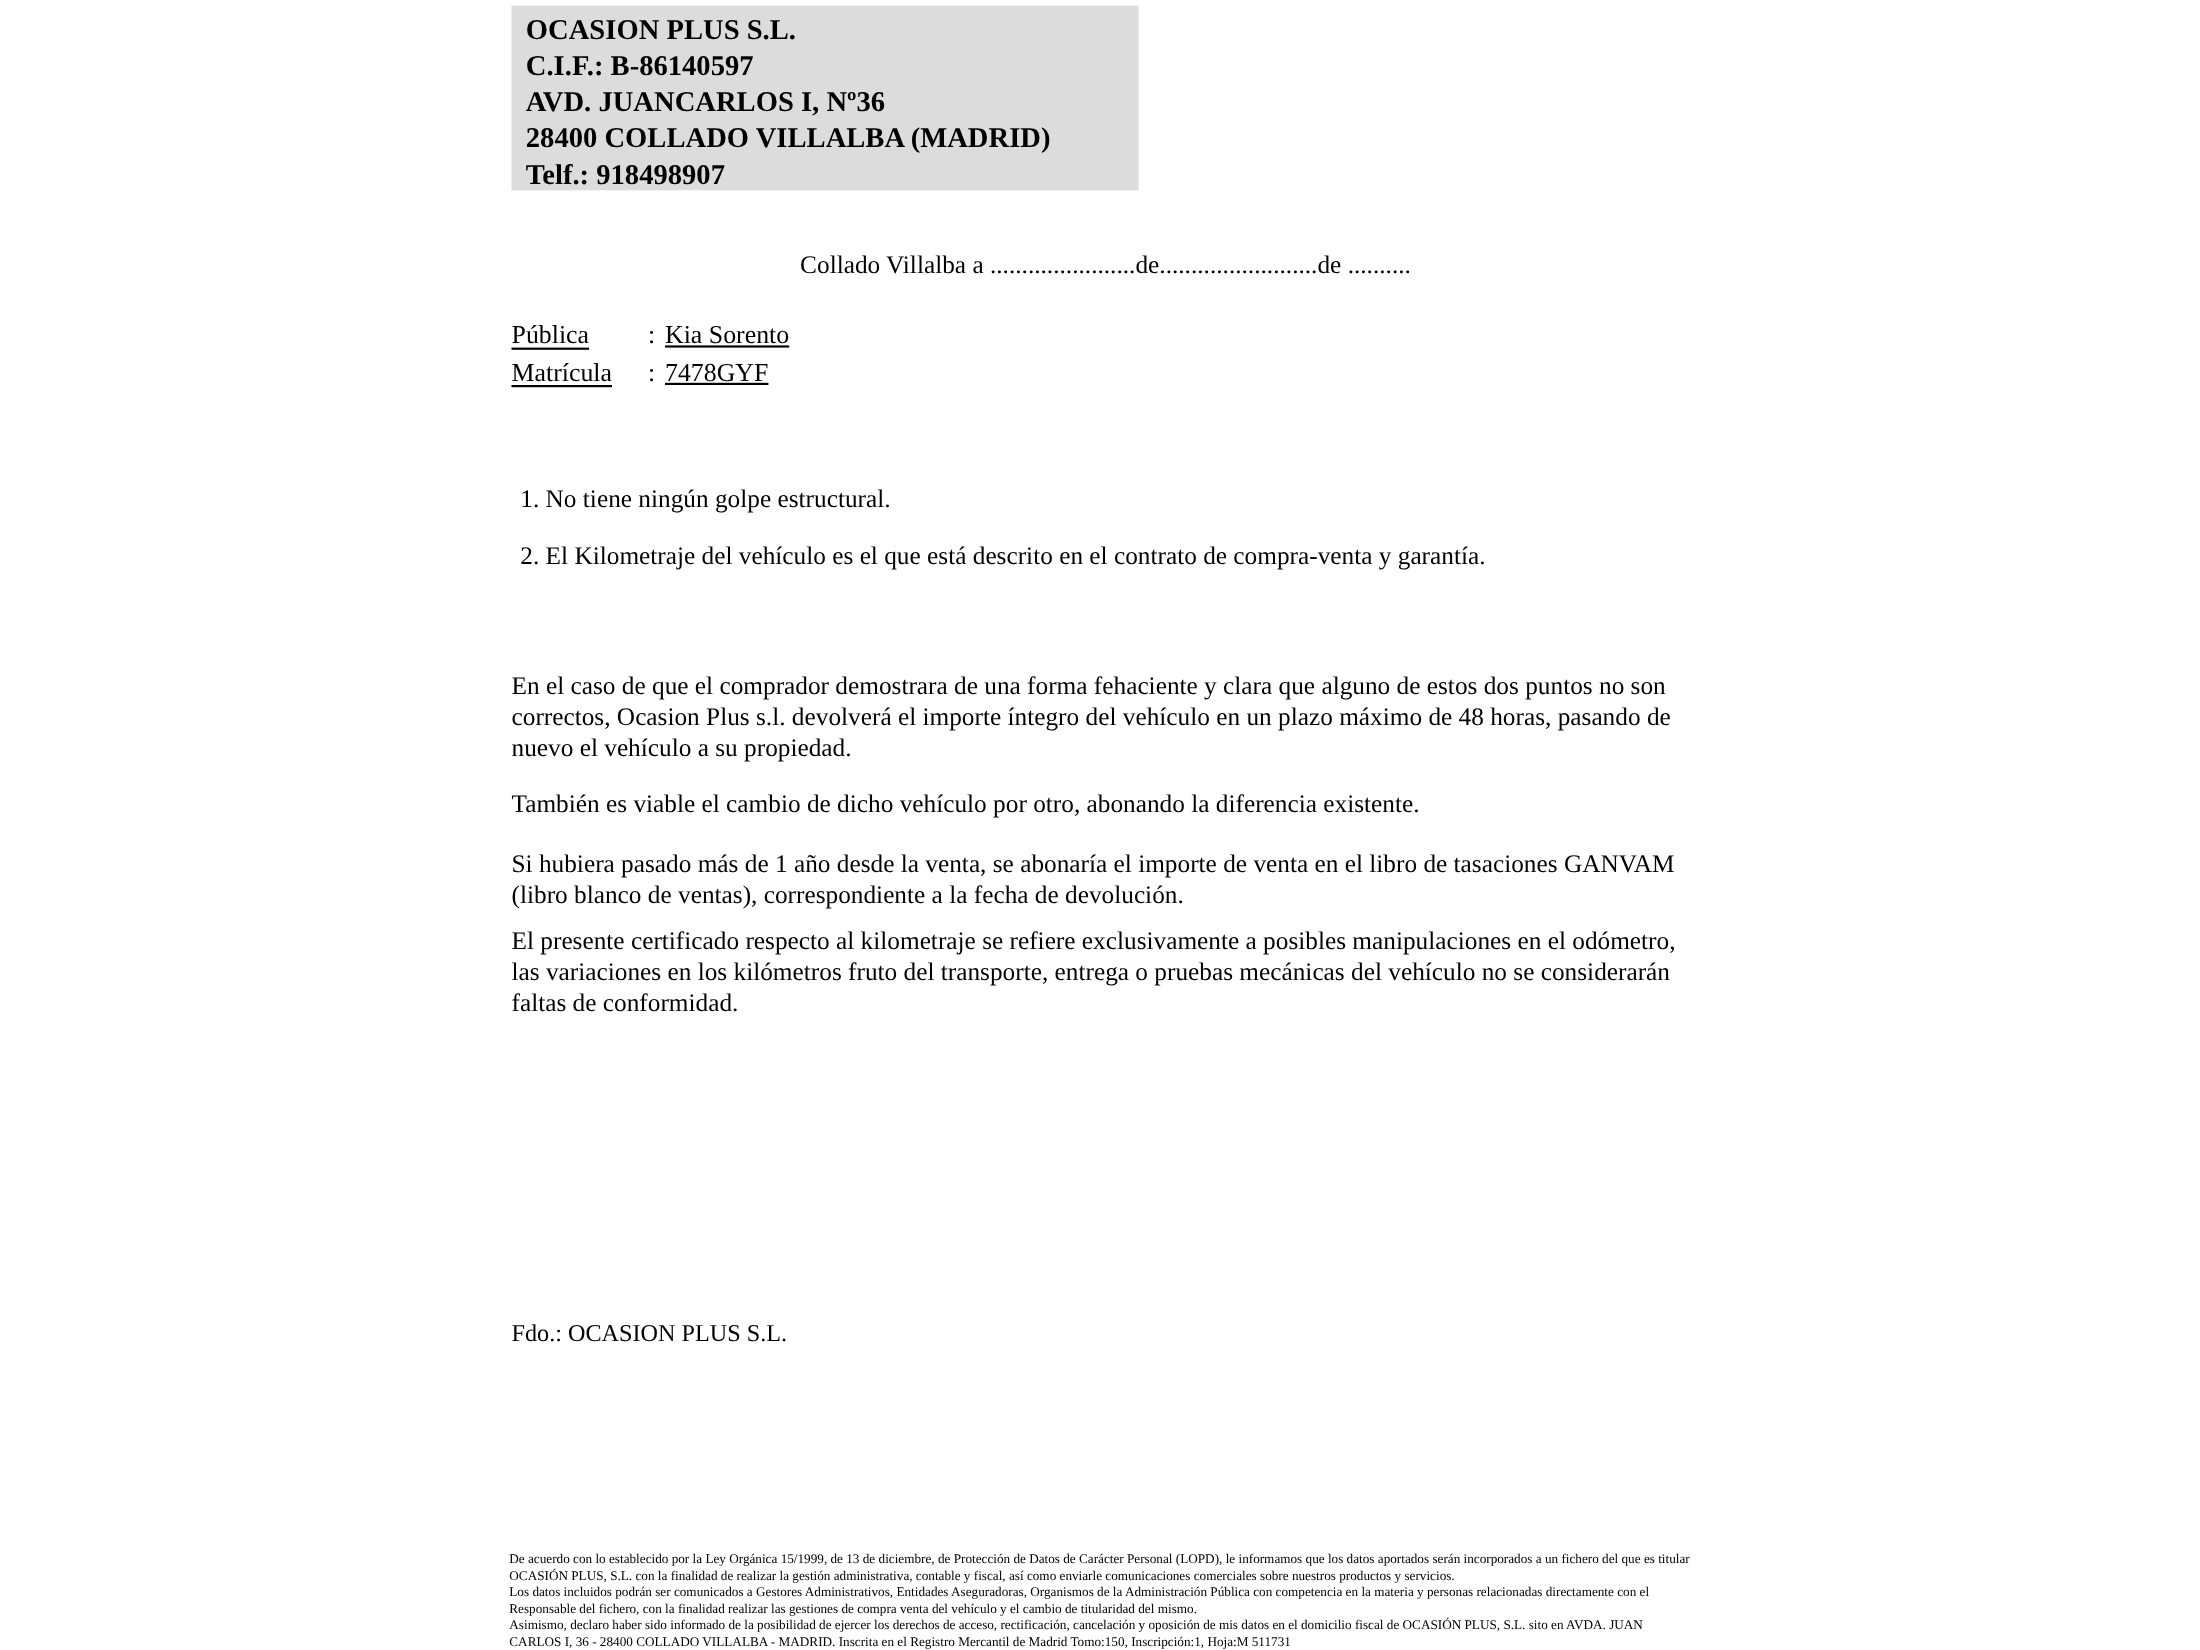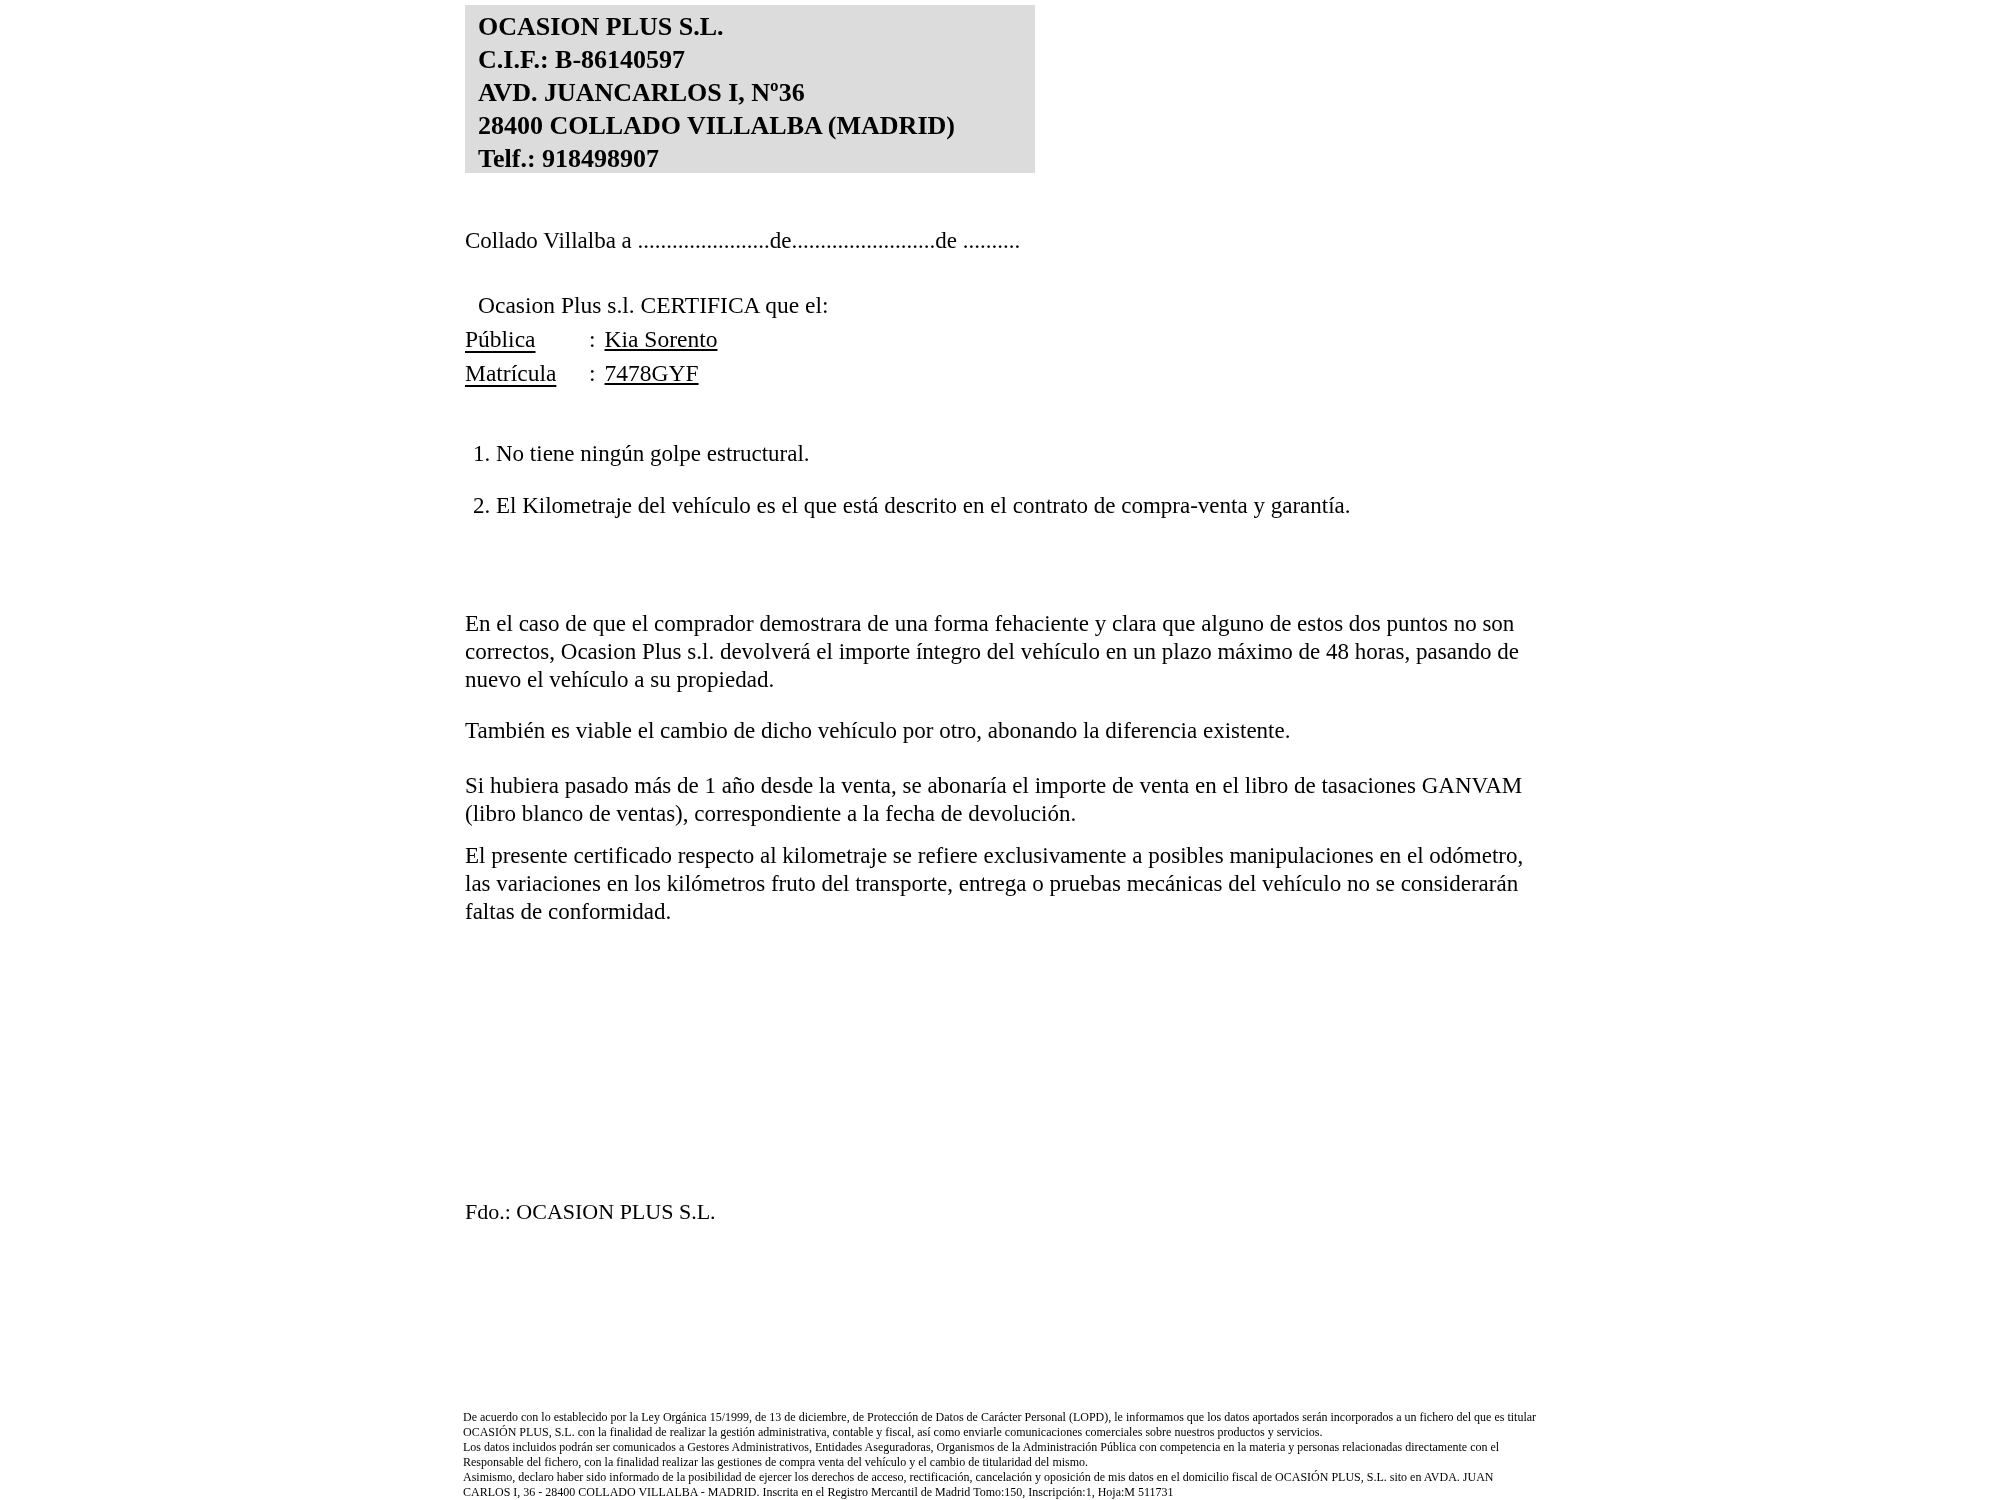--- a/index.html
+++ b/index.html
@@ -15,21 +15,21 @@
   .header-box{
     position:absolute;left:465px;top:5px;width:570px;height:168px;
     background:#dcdcdc;
     padding:5px 0 0 13px;box-sizing:border-box;
     font-weight:bold;font-size:26px;line-height:33px;
     letter-spacing:0px;
   }
   
   .date-line{
     position:absolute;left:465px;top:227px;width:1080px;
-    font-size:23px;line-height:28px;text-align:left;white-space:nowrap;
+    font-size:23px;line-height:28px;text-align:center;white-space:nowrap;
   }
   
   .cert-block{
     position:absolute;left:465px;top:288px;width:900px;
     font-size:23.5px;line-height:34px;
   }
   .cert-intro{padding-left:13px;}
   .field-row{white-space:nowrap;}
   .field-label-wrap{display:inline-block;width:124px;}
   .field-label{text-decoration:underline;text-underline-offset:4px;}
@@ -70,21 +70,20 @@
     <div>OCASION PLUS S.L.</div>
     <div>C.I.F.: B-86140597</div>
     <div>AVD. JUANCARLOS I, Nº36</div>
     <div>28400 COLLADO VILLALBA (MADRID)</div>
     <div>Telf.: 918498907</div>
   </div>
 
   <div class="date-line">Collado Villalba a .......................de.........................de ..........</div>
 
   <div class="cert-block">
-    <div class="cert-intro">Ocasion Plus s.l. CERTIFICA que el:</div>
     <div class="field-row">
       <span class="field-label-wrap"><span class="field-label">Pública</span></span><span class="field-sep">:</span><span class="field-value">Kia Sorento</span>
     </div>
     <div class="field-row">
       <span class="field-label-wrap"><span class="field-label">Matrícula</span></span><span class="field-sep">:</span><span class="field-value">7478GYF</span>
     </div>
   </div>
 
   <div class="points">
     <div class="point">1. No tiene ningún golpe estructural.</div>

